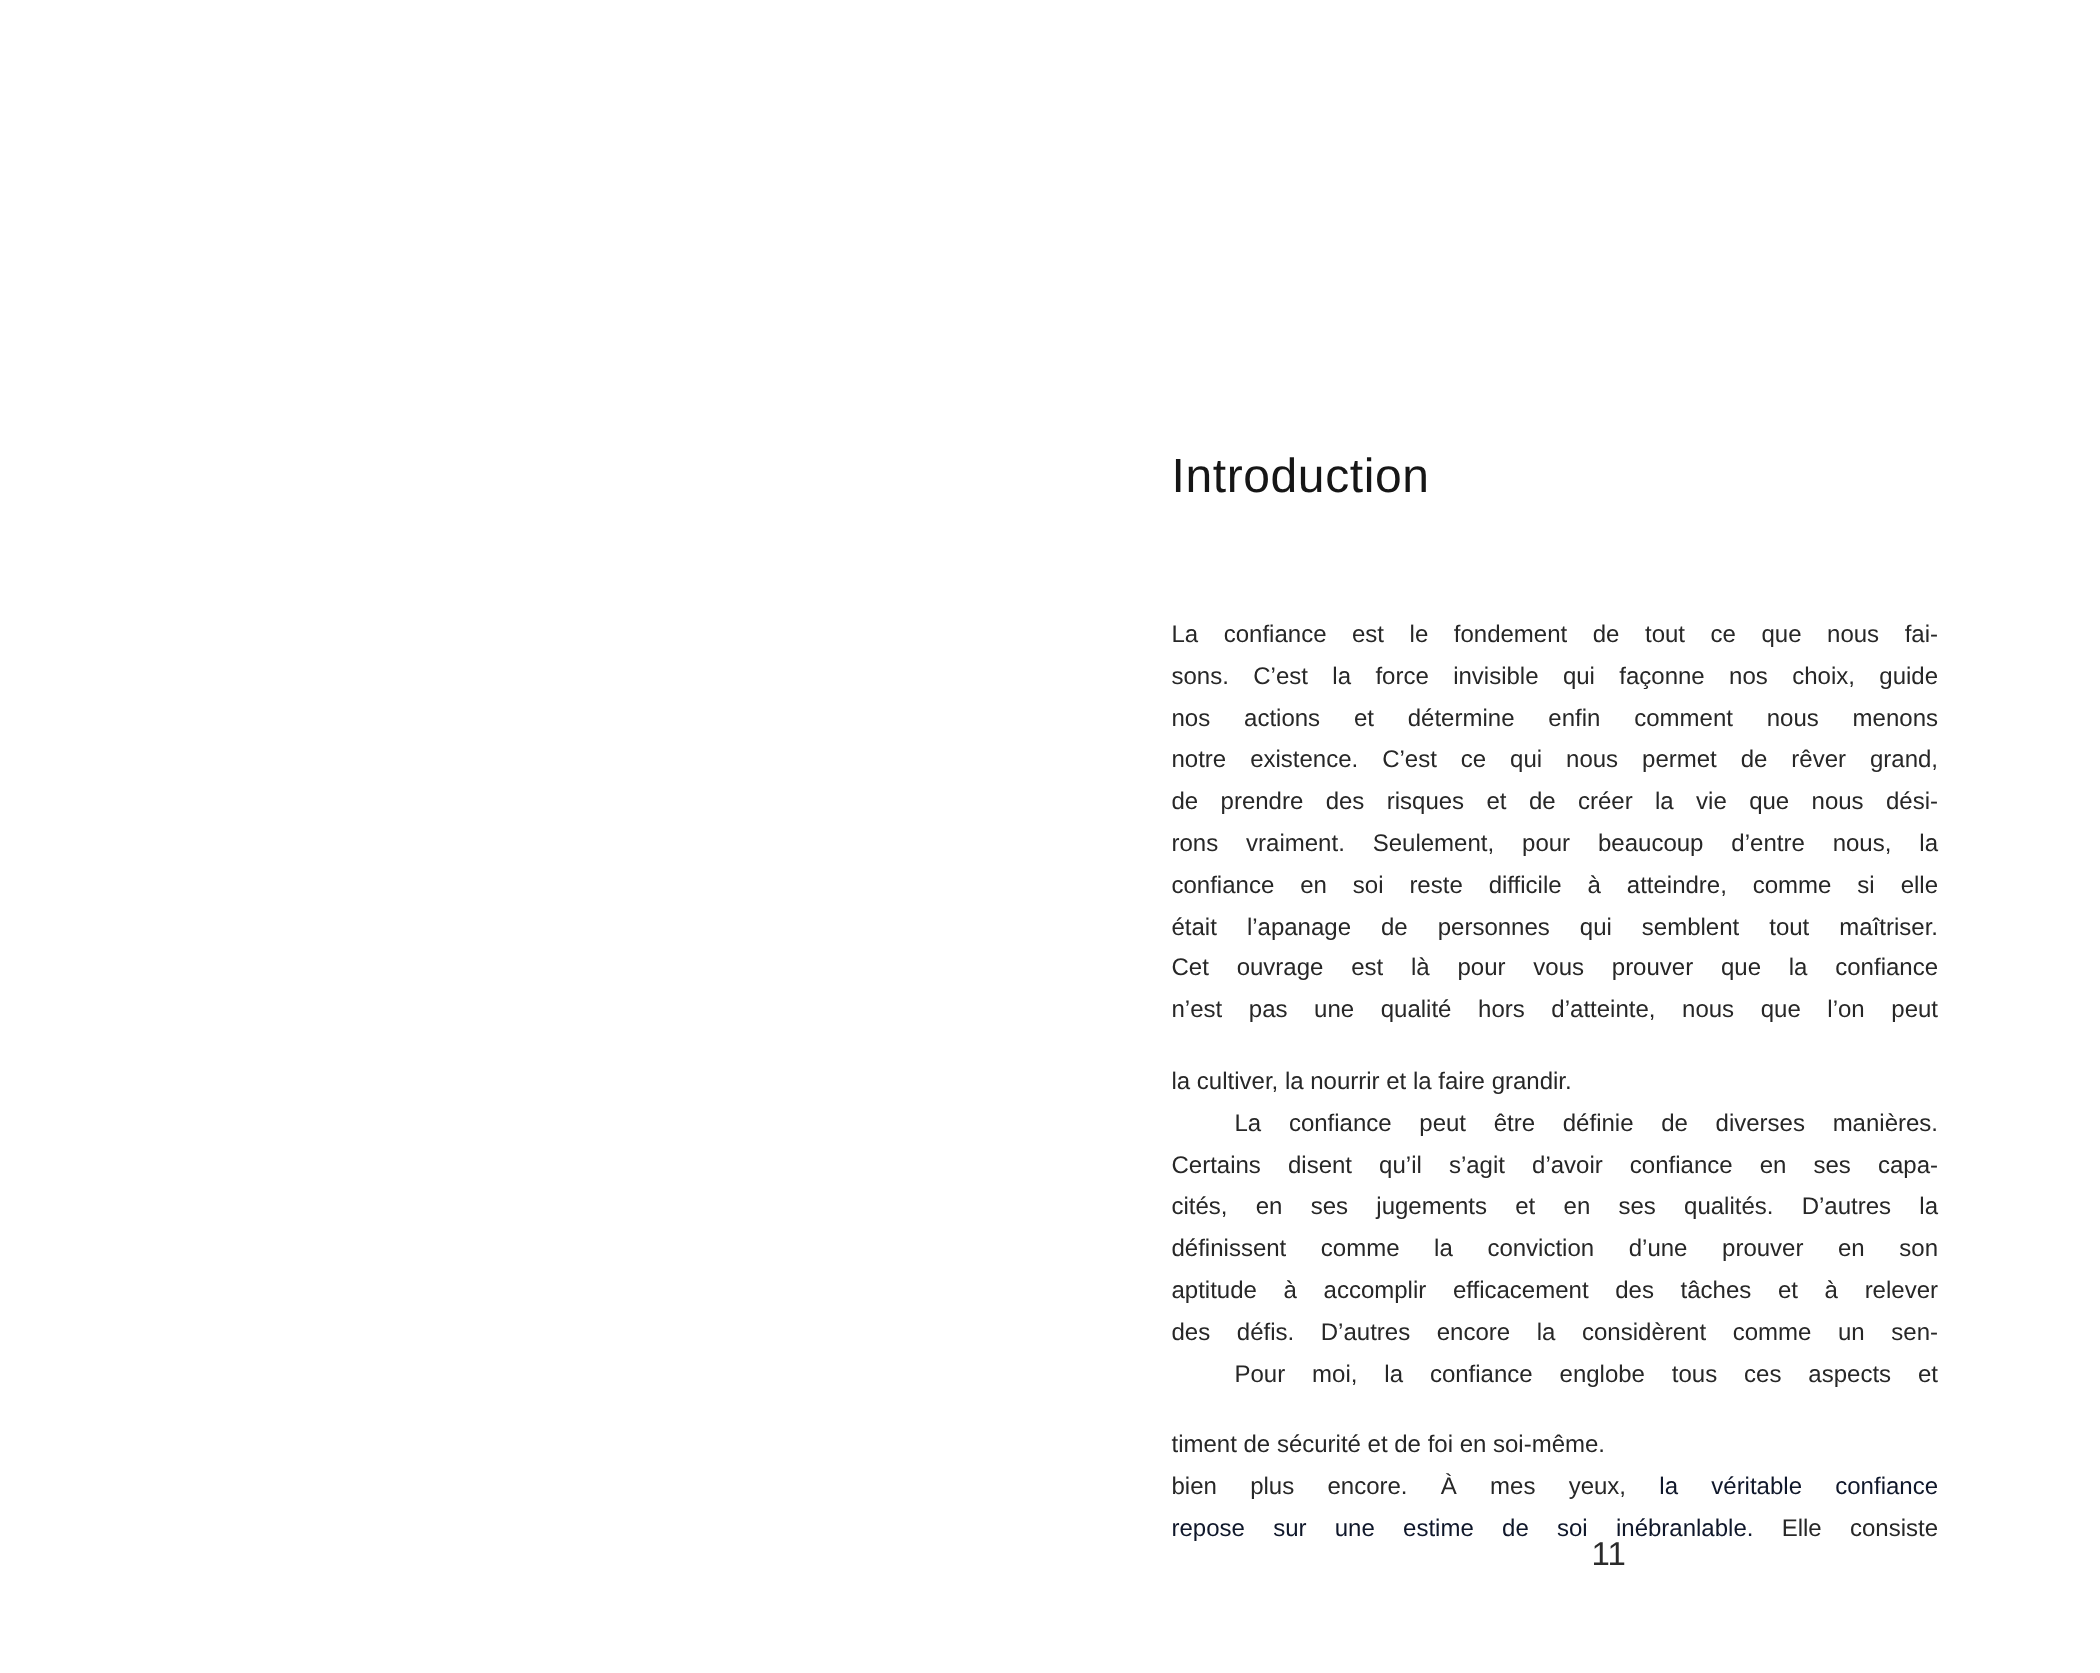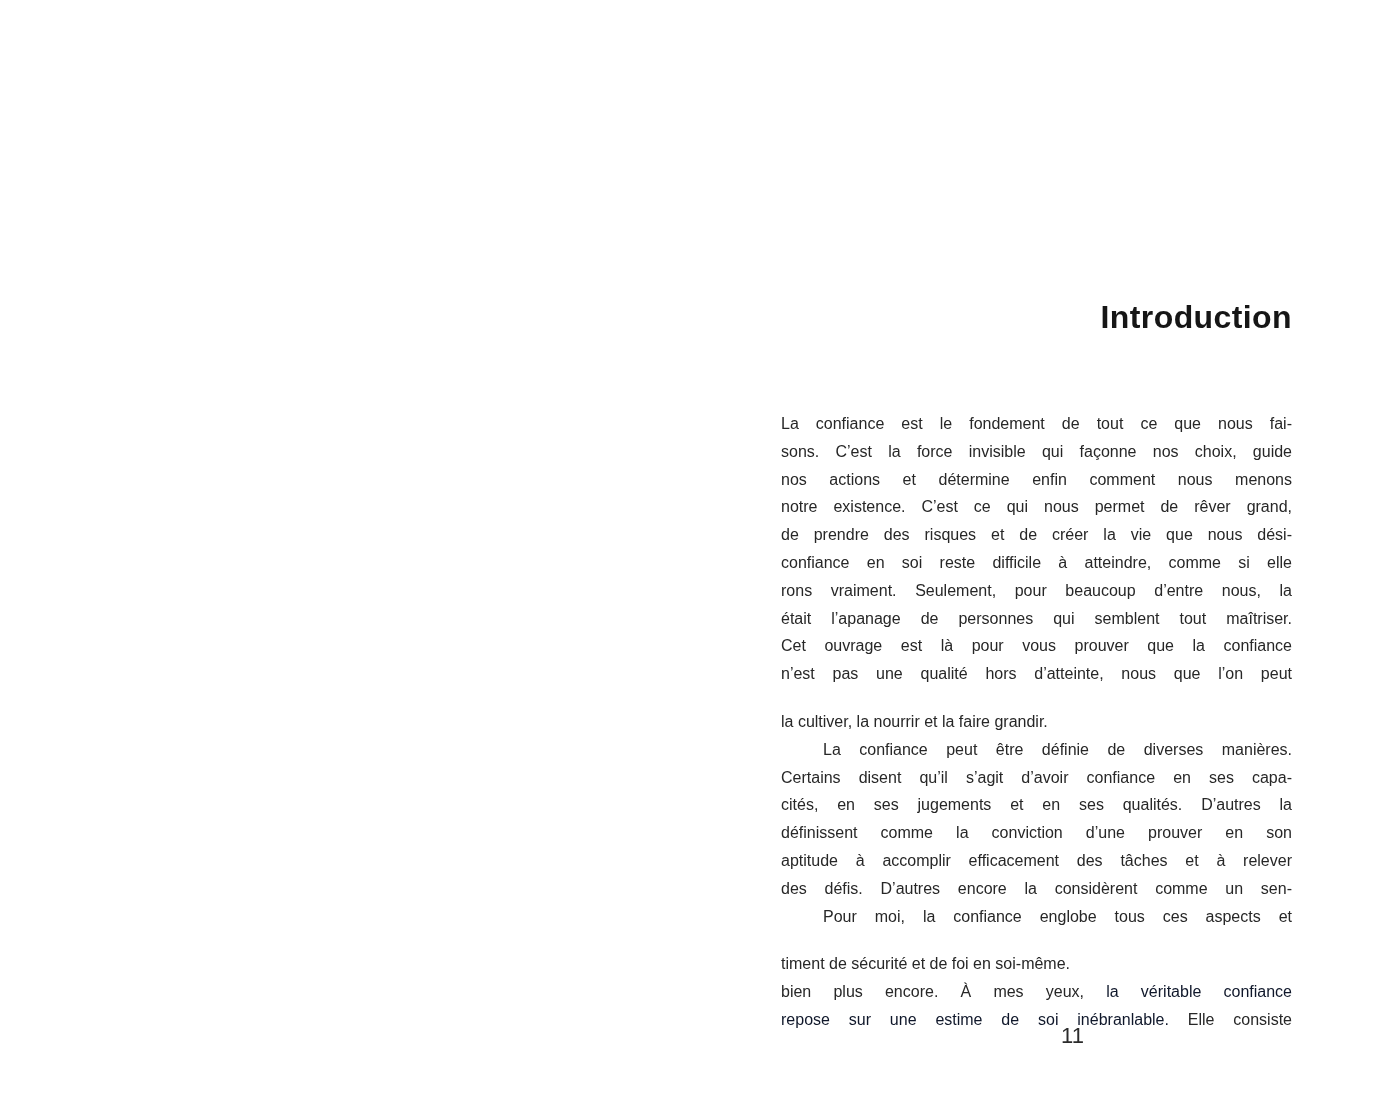--- a/index.html
+++ b/index.html
@@ -14,25 +14,25 @@
     background: #ffffff;
     overflow: hidden;
     font-family: "Liberation Sans", sans-serif;
   }
   .heading {
     position: absolute;
     left: 781px;
     top: 297px;
     width: 511px;
     margin: 0;
-    text-align: right;
+    text-align: left;
     font-family: "Liberation Sans", sans-serif;
     font-size: 32px;
     line-height: 40px;
-    font-weight: 700;
+    font-weight: 400;
     letter-spacing: 0.4px;
     color: #161616;
   }
   .body-text {
     position: absolute;
     left: 781px;
     top: 410px;
     width: 511px;
     font-size: 16px;
     line-height: 27.8px;
@@ -71,22 +71,22 @@
 <div class="page">
 
   <h1 class="heading">Introduction</h1>
 
   <div class="body-text">
     <div class="line">La confiance est le fondement de tout ce que nous fai-</div>
     <div class="line">sons. C’est la force invisible qui façonne nos choix, guide</div>
     <div class="line">nos actions et détermine enfin comment nous menons</div>
     <div class="line">notre existence. C’est ce qui nous permet de rêver grand,</div>
     <div class="line">de prendre des risques et de créer la vie que nous dési-</div>
+    <div class="line">rons vraiment. Seulement, pour beaucoup d’entre nous, la</div>
     <div class="line">confiance en soi reste difficile à atteindre, comme si elle</div>
-    <div class="line">rons vraiment. Seulement, pour beaucoup d’entre nous, la</div>
     <div class="line">était l’apanage de personnes qui semblent tout maîtriser.</div>
     <div class="line">Cet ouvrage est là pour vous prouver que la confiance</div>
     <div class="line">n’est pas une qualité hors d’atteinte, nous que l’on peut</div>
     <div class="line end">la cultiver, la nourrir et la faire grandir.</div>
 
     <div class="line indent">La confiance peut être définie de diverses manières.</div>
     <div class="line">Certains disent qu’il s’agit d’avoir confiance en ses capa-</div>
     <div class="line">cités, en ses jugements et en ses qualités. D’autres la</div>
     <div class="line">définissent comme la conviction d’une prouver en son</div>
     <div class="line">aptitude à accomplir efficacement des tâches et à relever</div>

